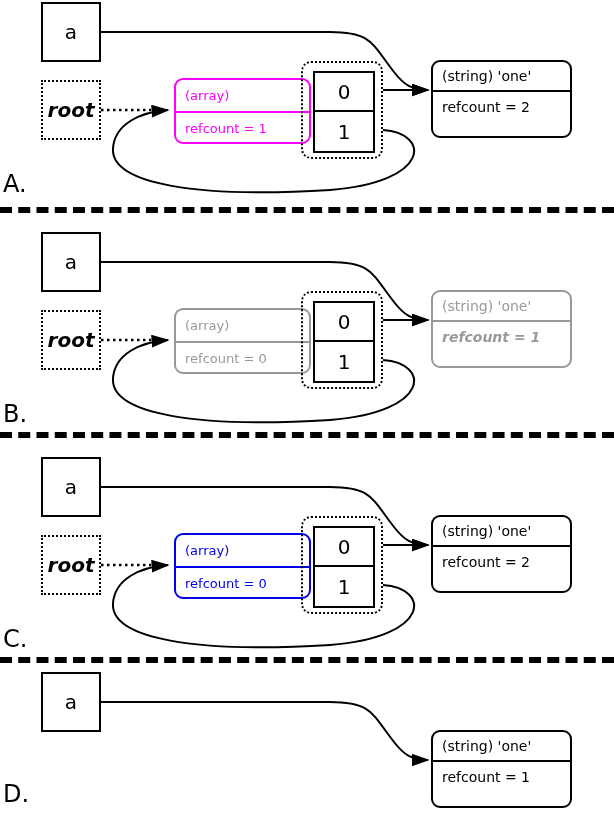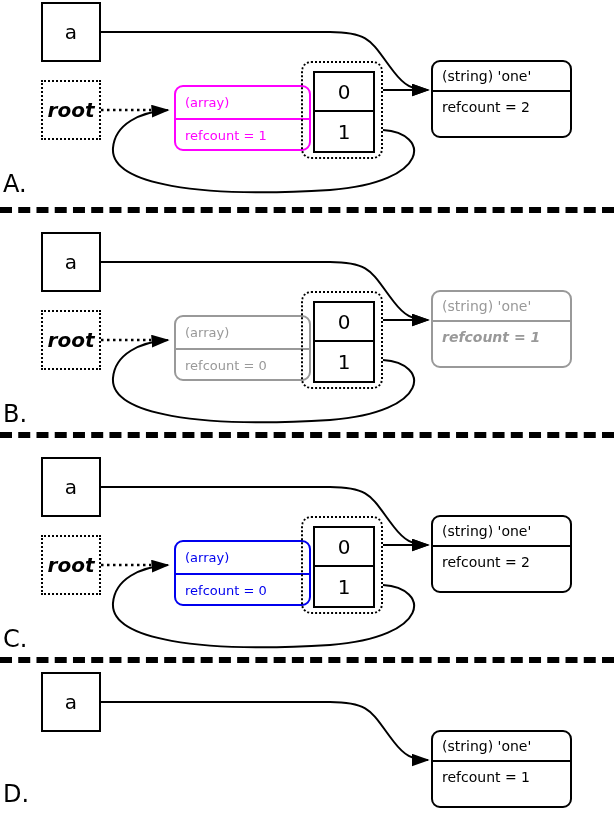--- a/index.html
+++ b/index.html
@@ -36,21 +36,21 @@
 
   .zval.blue{border-color:#0000ee;}
   .zval.blue .row.top{border-bottom-color:#0000ee;}
   .zval.blue .row span{color:#0000ee;}
 
   .zval.gray{border-color:#999999;}
   .zval.gray .row.top{border-bottom-color:#999999;}
   .zval.gray .row span{color:#999999;}
 
   
-  .arraybox{width:137px;height:66px;margin-top:7px;}
+  .arraybox{width:137px;height:66px;}
   .arraybox .row{height:31px;font-size:13px;}
   .arraybox .row.top{height:33px;}
 
   
   .strbox{width:141px;height:78px;}
   .strbox .row{height:29px;font-size:14px;}
   .strbox .row.top{height:30px;}
   .strbox .row.bold-italic span{font-style:italic;font-weight:bold;}
 
   

